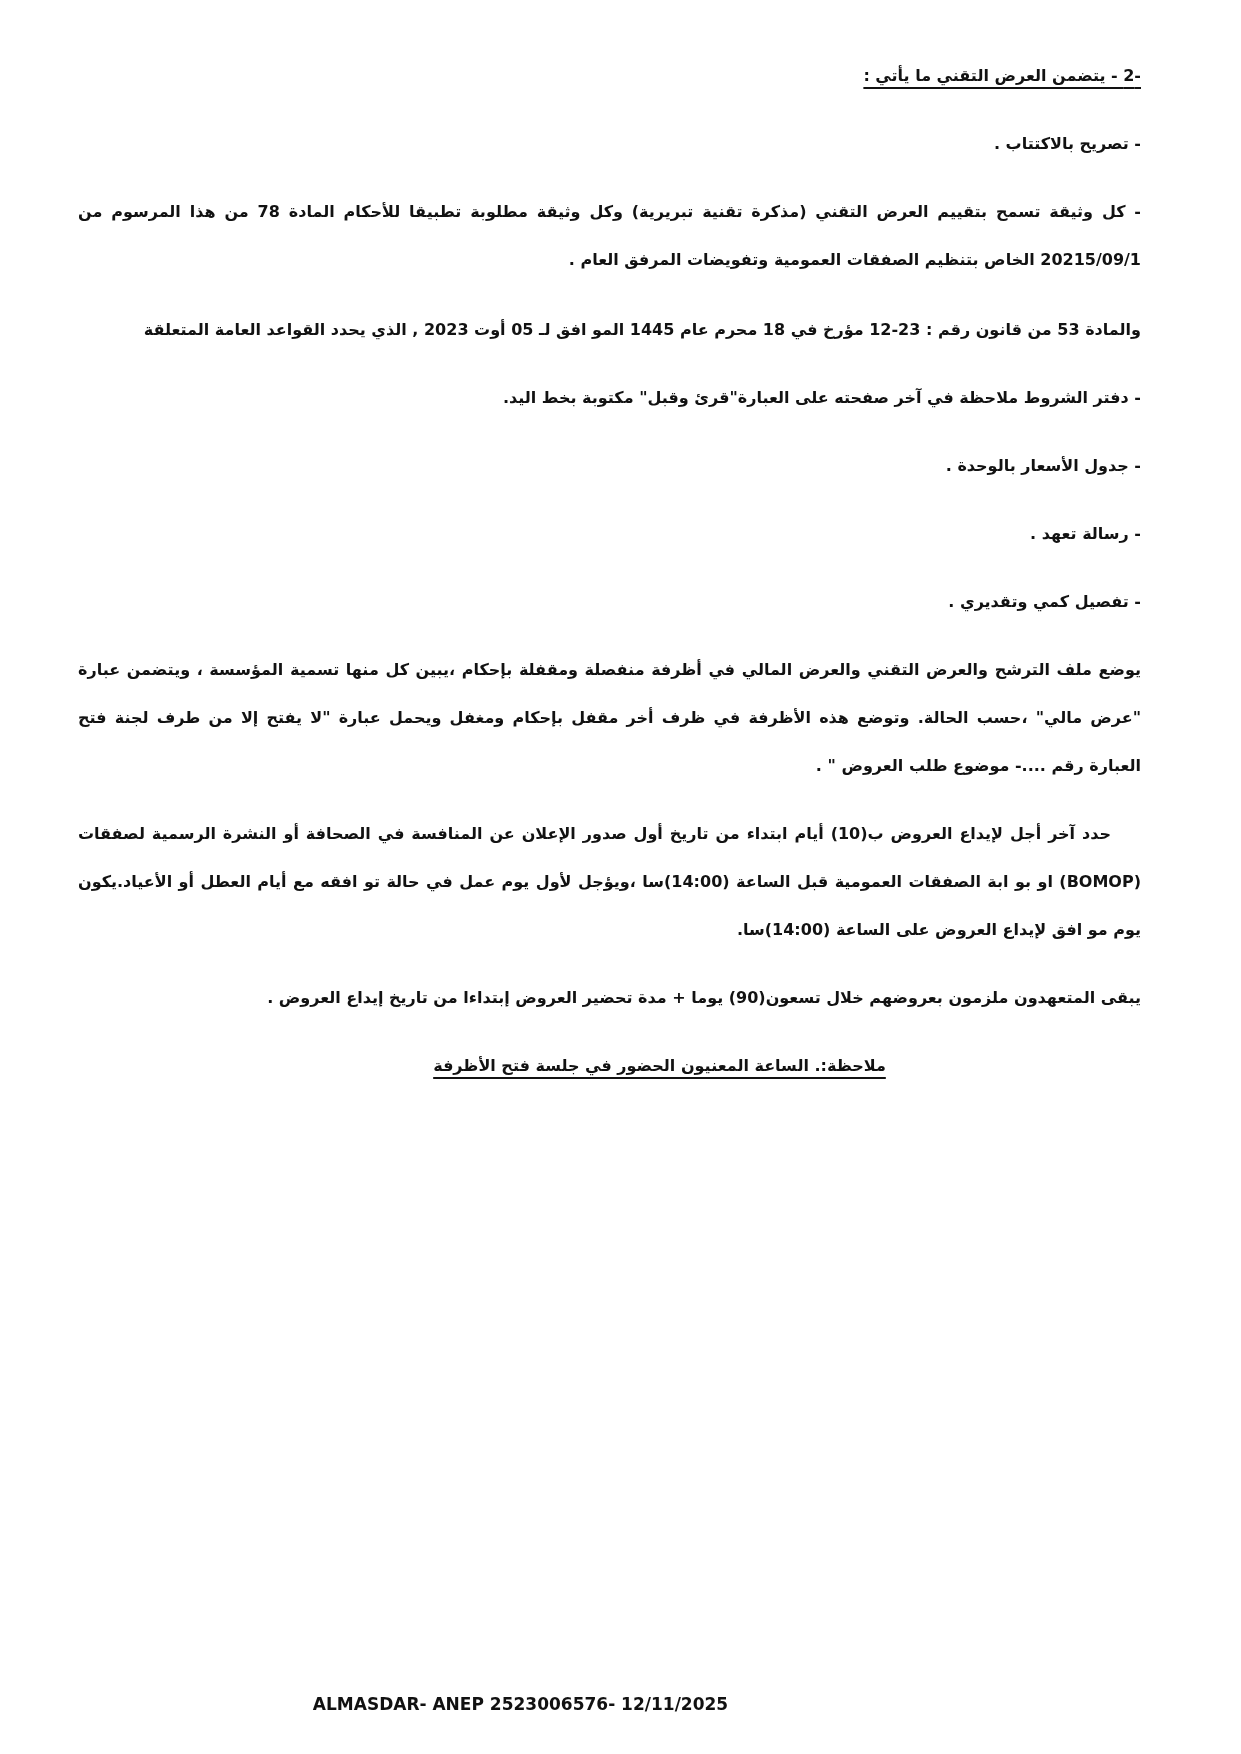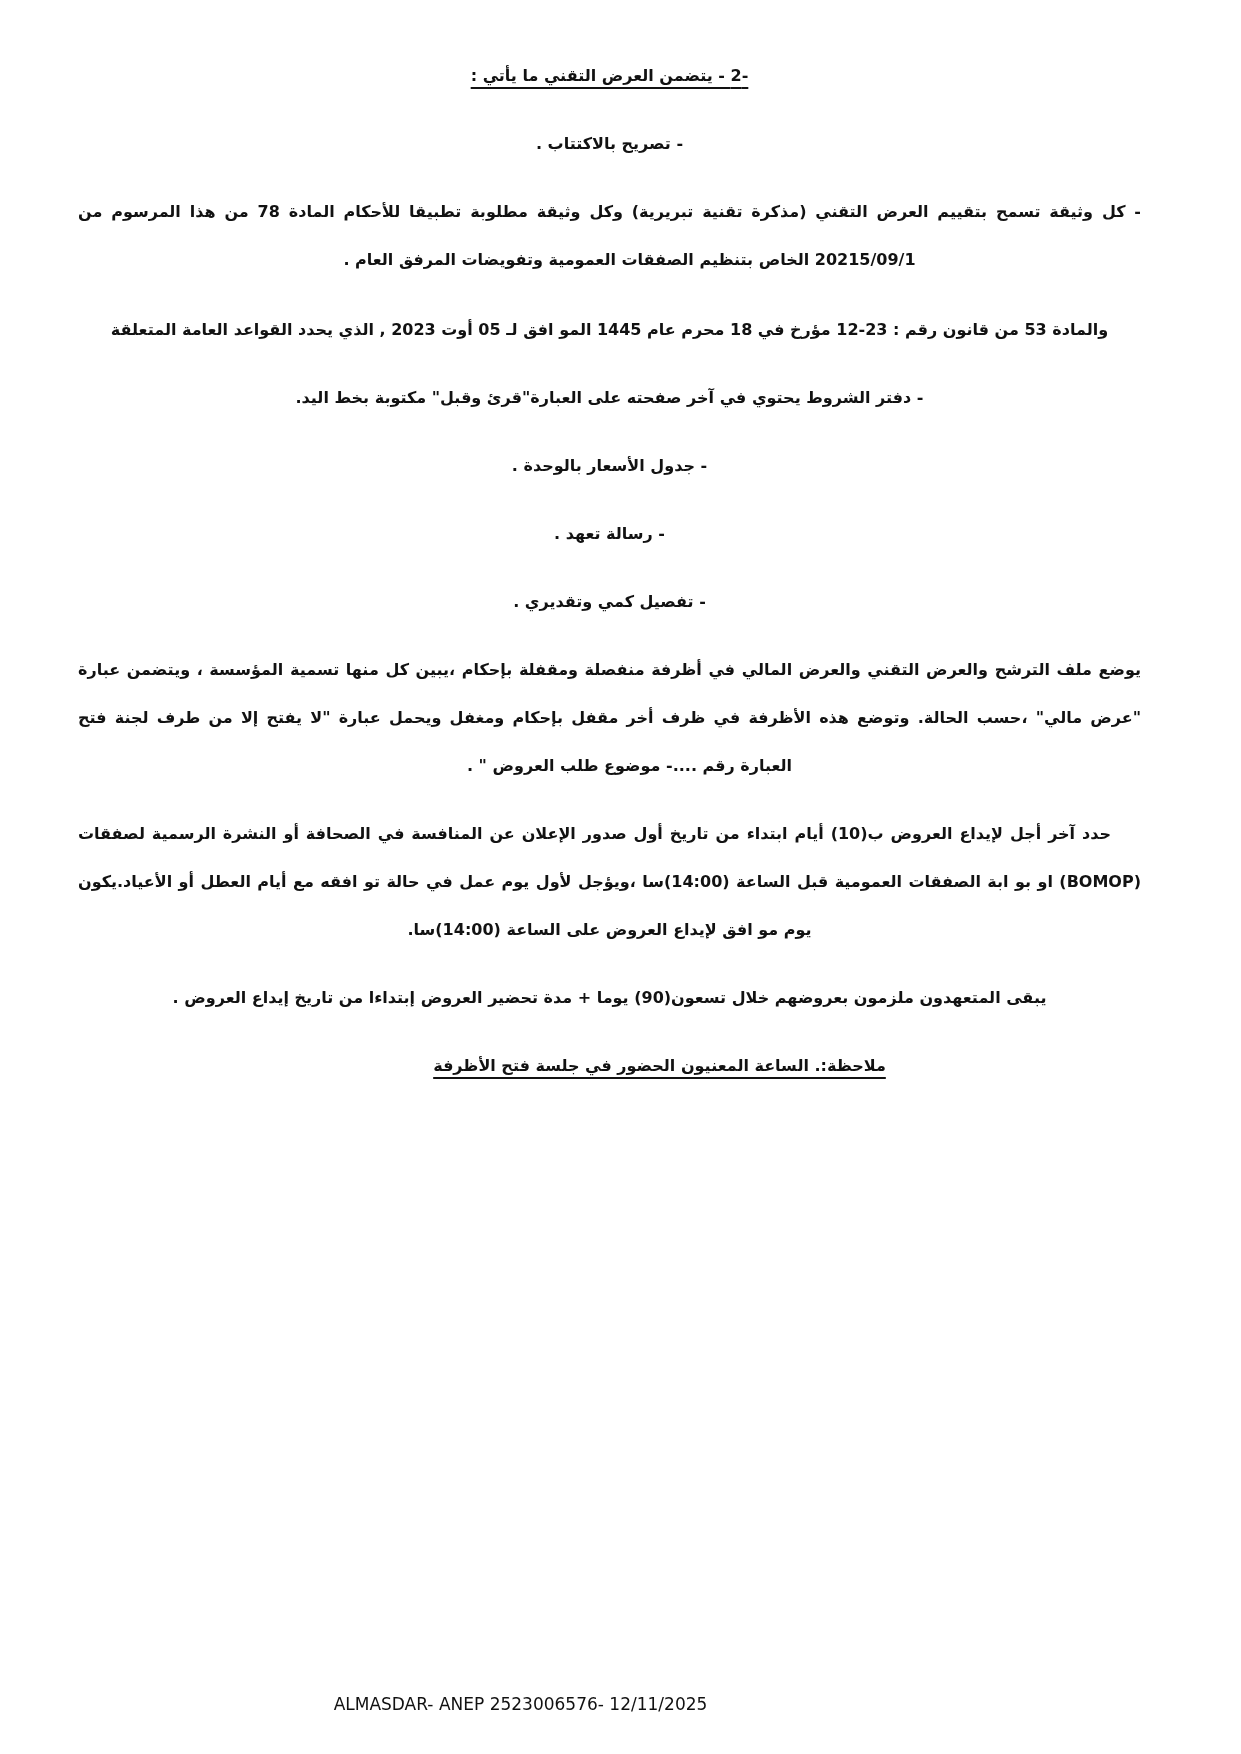--- a/index.html
+++ b/index.html
@@ -16,21 +16,21 @@
     width: 1241px; height: 1754px;
     padding: 52px 100px 0 78px;
     position: relative;
     font-size: 16px;
     font-weight: bold;
   }
   .line {
     line-height: 48px;
     height: 48px;
     overflow: hidden;
-    text-align: center;
+    text-align: right;
   }
   .para { margin-bottom: 20px; }
   .jline {                      
     text-align: justify;
     text-align-last: justify;
   }
   .underlined {
     text-decoration: underline;
     text-underline-offset: 6px;
     text-decoration-thickness: 1.5px;
@@ -40,21 +40,21 @@
   .first-indent { text-indent: 30px; }
   .note-line { padding-left: 0; padding-right: 0; margin-right: 150px; margin-left: 250px; text-align: center; }
   .footer {
     position: absolute;
     bottom: 40px;
     left: 0;
     width: 1041px;            
     text-align: center;
     direction: ltr;
     font-size: 17px;
-    font-weight: normal;
+    font-weight: bold;
     color: #111111;
     font-family: "DejaVu Sans", sans-serif;
   }
 </style>
 </head>
 <body>
 
 <div class="page">
 
   <div class="para">
@@ -68,21 +68,21 @@
   <div class="para">
     <div class="line jline">- كل وثيقة تسمح بتقييم العرض التقني  (مذكرة تقنية تبريرية) وكل وثيقة مطلوبة تطبيقا للأحكام المادة 78 من هذا المرسوم من المرسوم الرئاسي رقم 247/15 المؤرخ في</div>
     <div class="line indent-sm">20215/09/1 الخاص بتنظيم الصفقات العمومية وتفويضات المرفق العام .</div>
   </div>
 
   <div class="para extra-gap">
     <div class="line">والمادة 53 من قانون رقم : 23-12 مؤرخ في 18 محرم عام 1445 المو افق لـ 05 أوت 2023 , الذي يحدد القواعد العامة المتعلقة بالصفقات العمومية .</div>
   </div>
 
   <div class="para">
-    <div class="line">- دفتر الشروط يحتوي في آخر صفحته على العبارة"قرئ وقبل" مكتوبة بخط اليد.</div>
+    <div class="line">- دفتر الشروط ملاحظة في آخر صفحته على العبارة"قرئ وقبل" مكتوبة بخط اليد.</div>
   </div>
 
 
   <div class="para">
     <div class="line">- جدول الأسعار بالوحدة .</div>
   </div>
 
   <div class="para">
     <div class="line">- رسالة تعهد .</div>
   </div>

